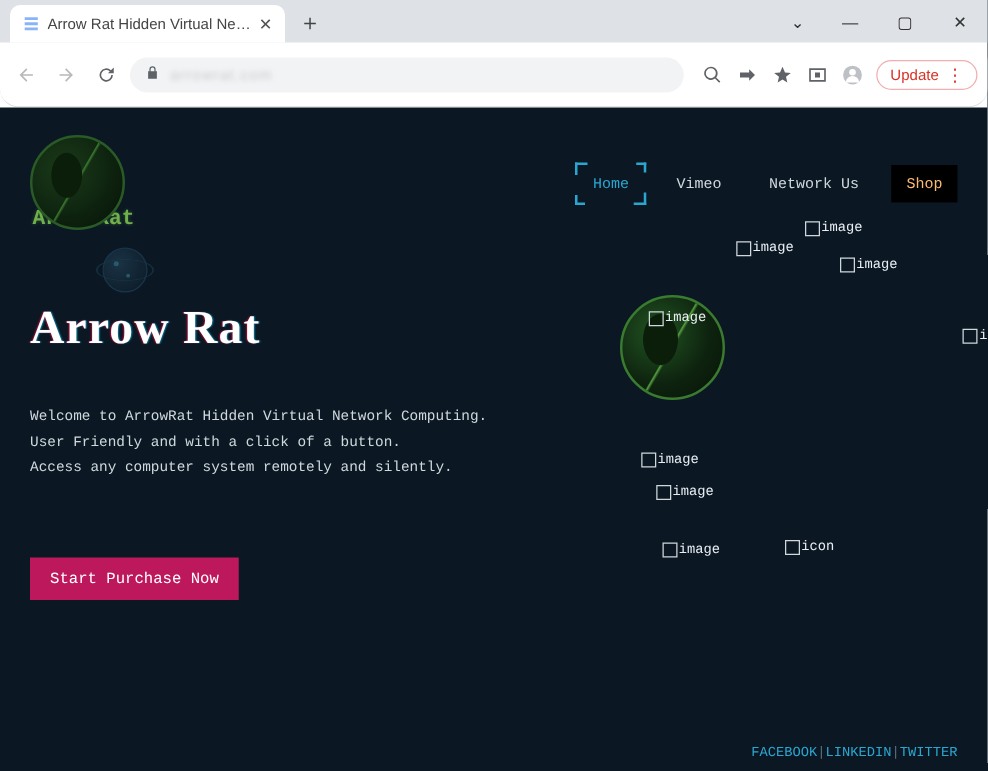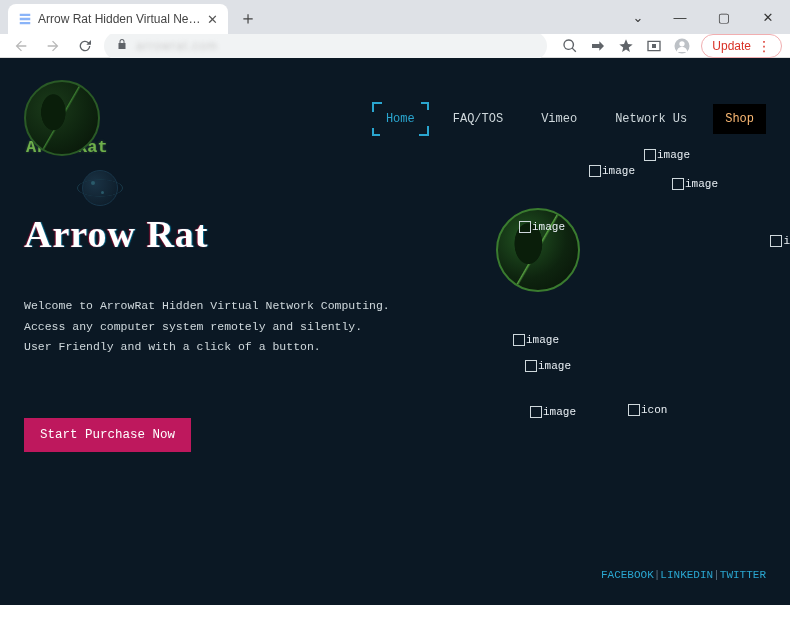--- a/index.html
+++ b/index.html
@@ -43,27 +43,28 @@
       color:#444; font-size:18px; margin: 0 0 4px 8px; cursor:pointer;
     }
     .window-controls {
       position: absolute; right: 0; top: 0;
       display: flex; height: 34px;
     }
     .wc { width: 44px; display:flex; align-items:center; justify-content:center; color:#333; font-size:13px; cursor:pointer;}
     .wc.chev { width: 40px; }
     
     .toolbar {
-      height: 24px;
+      height: 52px;
       background: #fff;
       border-bottom: 1px solid #ddd;
       display: flex;
       align-items: center;
       padding: 0 8px;
       gap: 6px;
+      border-radius: 15px;
     }
     .nav-btn {
       width: 26px; height: 26px; display:flex; align-items:center; justify-content:center;
       color:#5f6368; cursor:pointer; border-radius: 50%;
     }
     .nav-btn.dim { color:#b8b8b8; }
     .address {
       flex: 1; height: 28px; background:#f1f3f4; border-radius:14px;
       display:flex; align-items:center; padding: 0 12px; gap:8px;
       color:#888; font-size:12px;
@@ -300,37 +301,36 @@
 <div class="page">
   <div class="header">
     <div class="logo-block">
       <div class="logo-circle">
           <div class="logo-figure"></div>
         </div>
       <div class="logo-text">ArrowRat</div>
     </div>
     <div class="nav">
       <a class="active"><span class="ctr"></span><span class="cbl"></span><span>Home</span></a>
-      <a>FAQ/TOS</a>
       <a>Vimeo</a>
       <a>Network Us</a>
       <a class="shop">Shop</a>
     </div>
   </div>
 
   <div class="planet" style="left:82px; top:112px;">
       <div class="ring"></div>
     </div>
 
   <div class="hero">
     <h1>Arrow Rat</h1>
     <div class="desc">
       <div>Welcome to ArrowRat Hidden Virtual Network Computing.</div>
+      <div>User Friendly and with a click of a button.</div>
       <div>Access any computer system remotely and silently.</div>
-      <div>User Friendly and with a click of a button.</div>
     </div>
     <div class="cta">Start Purchase Now</div>
   </div>
 
   <div class="big-logo">
       <div class="logo-figure"></div>
     </div>
 
   <div class="broken" style="right:100px; top:91px;">
       <span class="box"></span>

